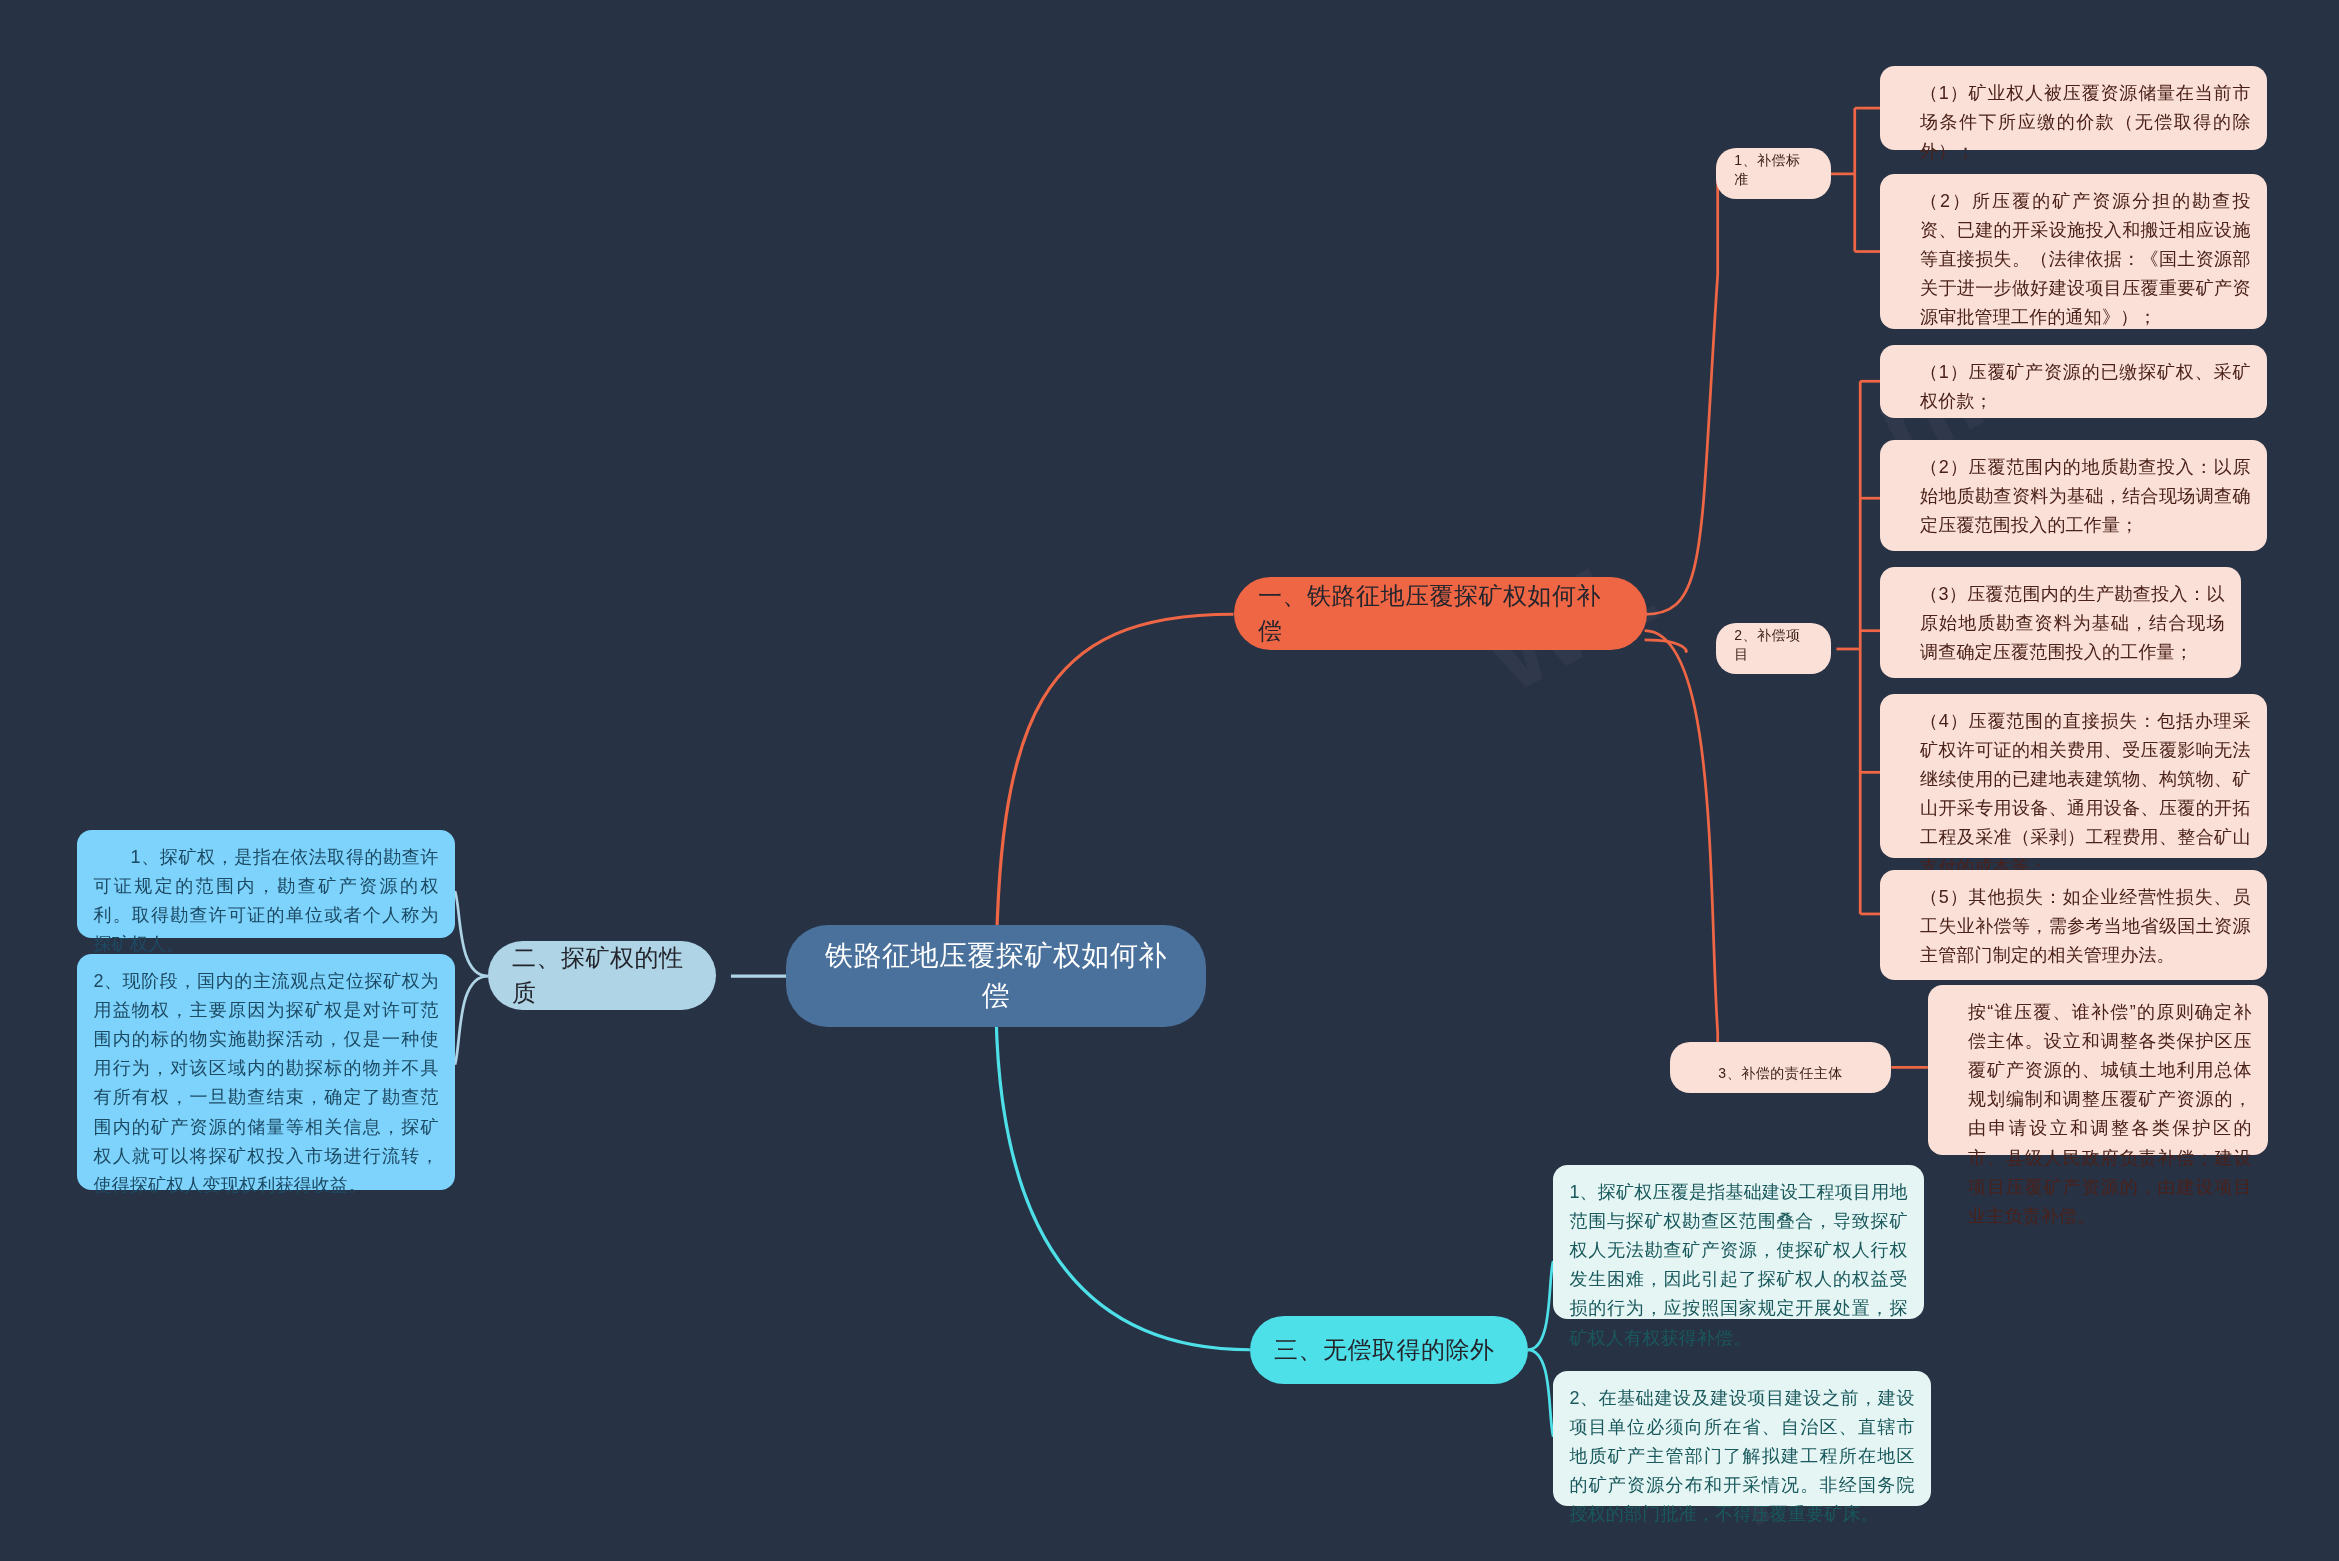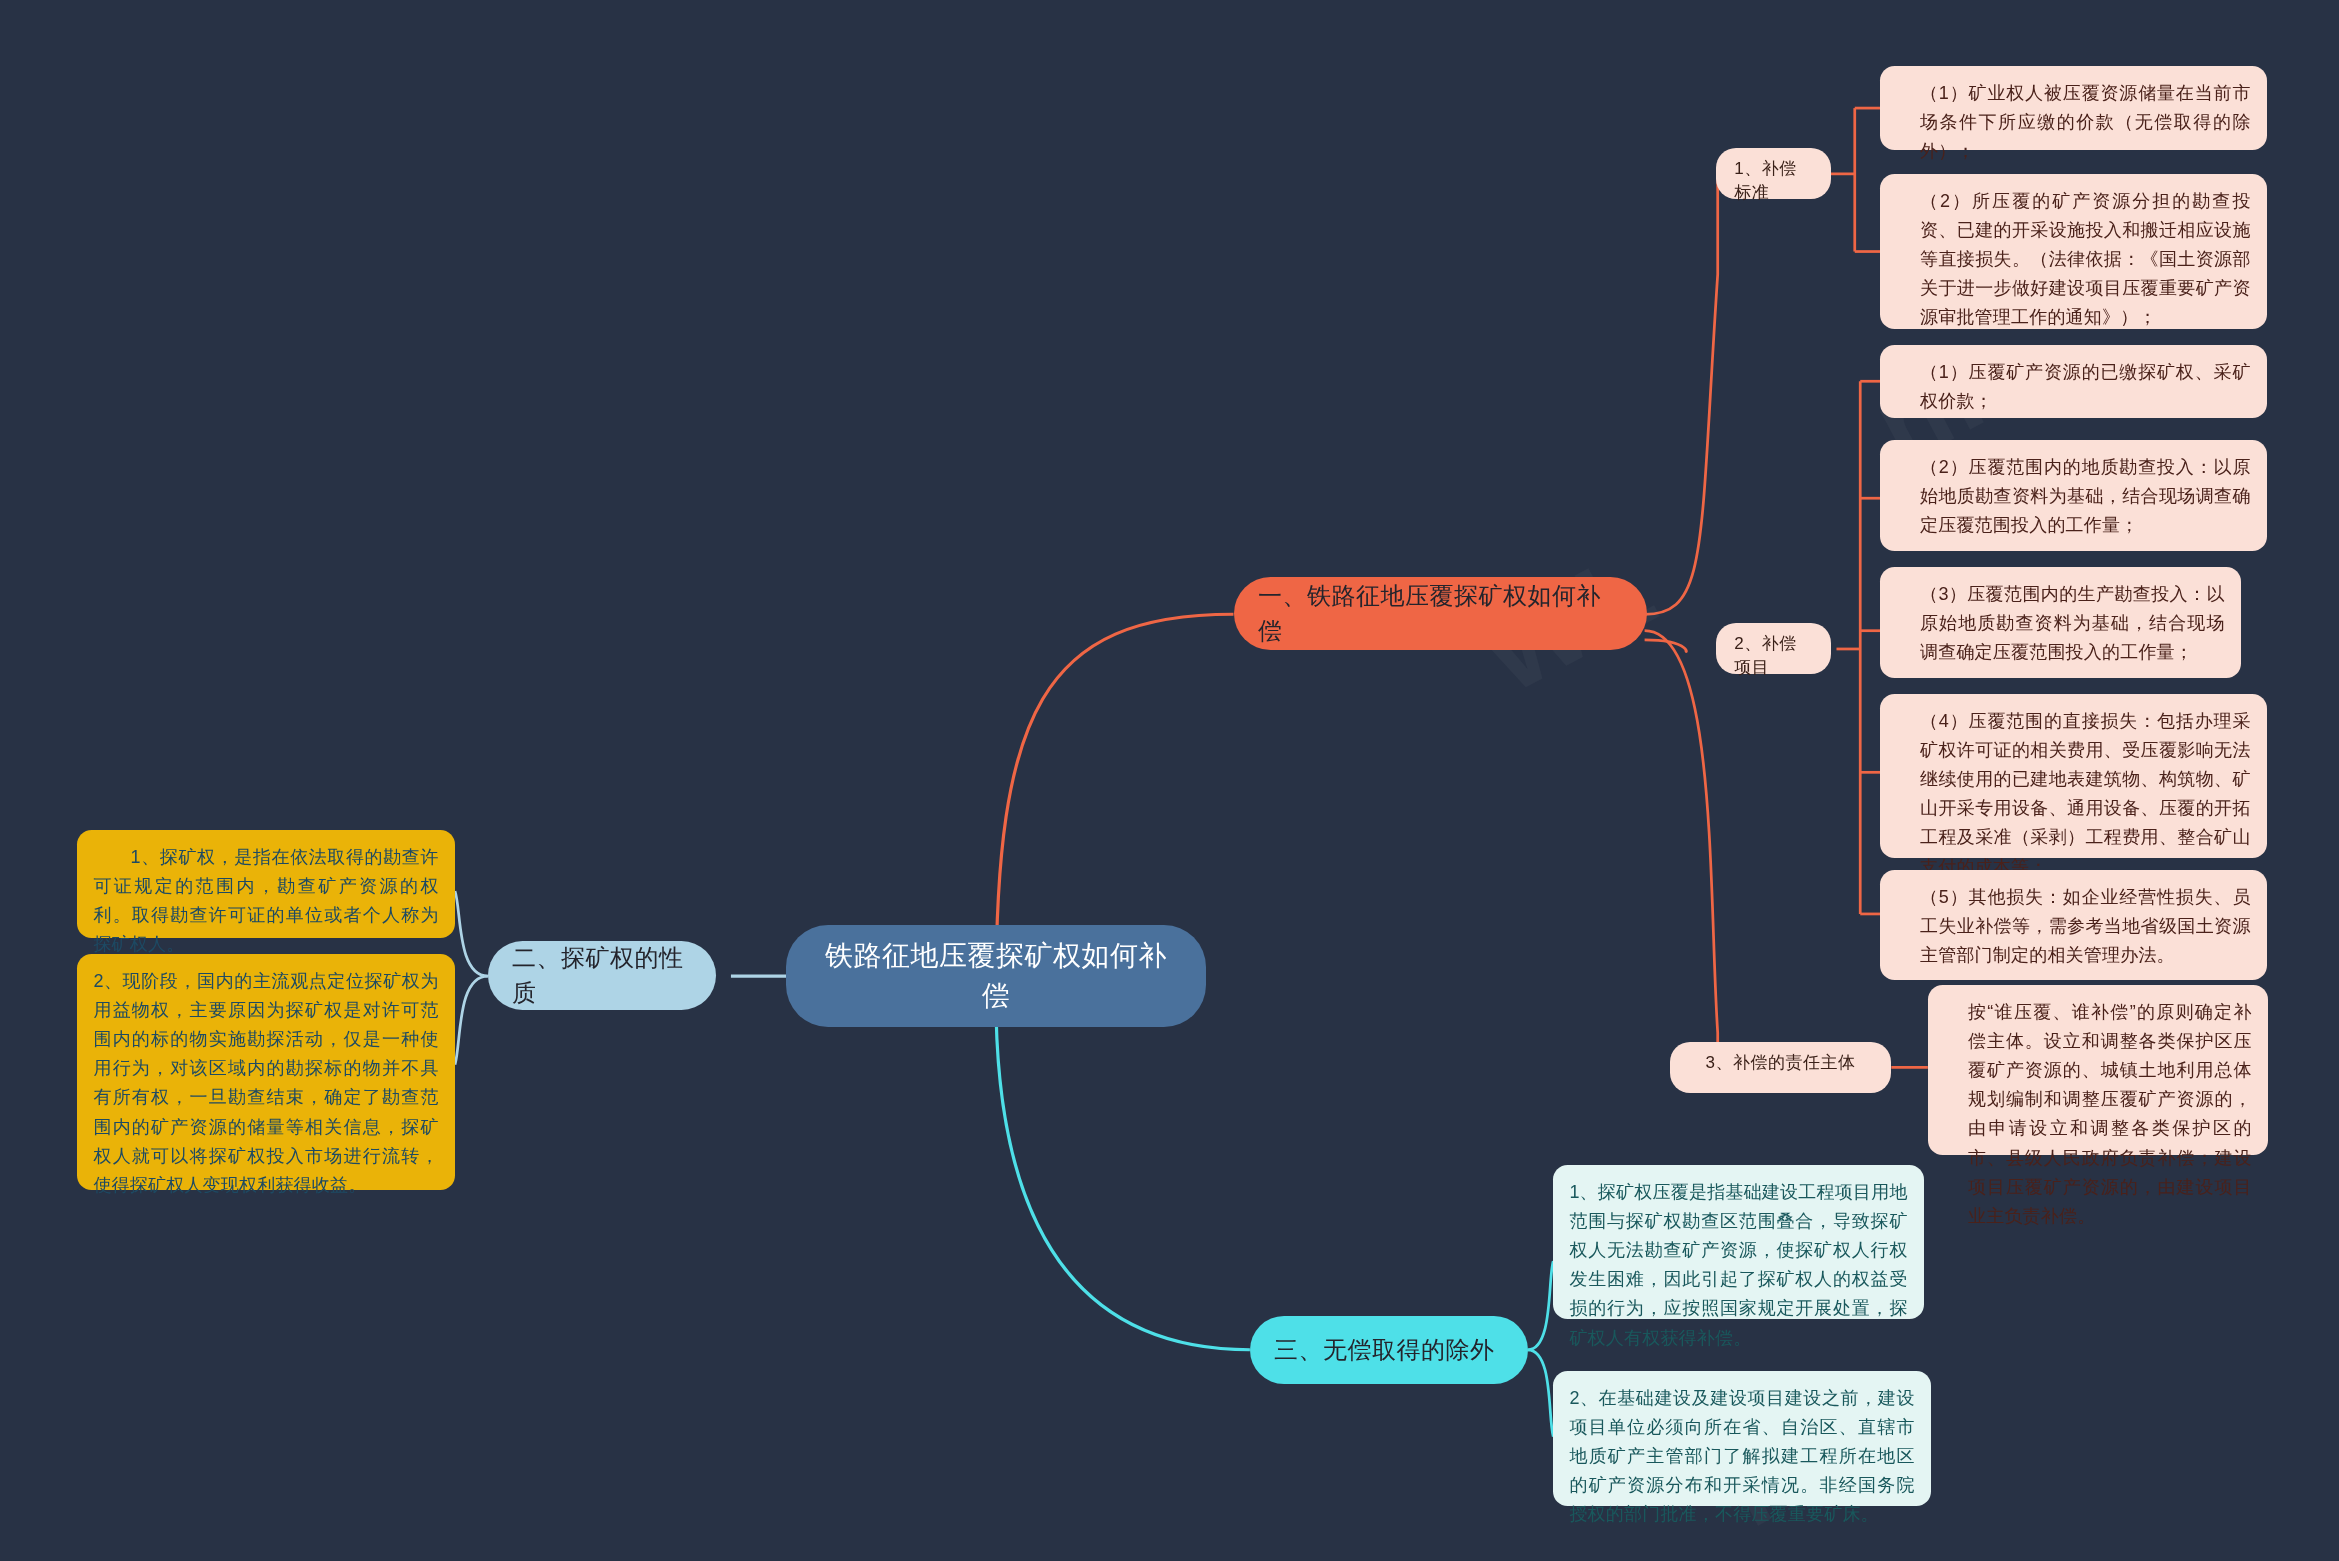--- a/index.html
+++ b/index.html
@@ -50,41 +50,41 @@
     padding: 12.8px 24px;
     letter-spacing: 0.5px;
   }
   .branch.orange { background: #ef6645; color: #24242c; }
   .branch.blue   { background: #aed4e6; color: #24242c; }
   .branch.cyan   { background: #4ee0e8; color: #24242c; }
 
   
   .sub {
     border-radius: 20px;
-    font-size: 17px;
+    font-size: 14px;
     line-height: 1.4;
     display: flex;
-    align-items: flex-start;
+    align-items: flex-end;
     justify-content: center;
     padding: 9.1px 18.3px;
     background: #fbe0d7;
     color: #3a2018;
     letter-spacing: 0.5px;
   }
   
   .leaf {
     border-radius: 14.6px;
     font-size: 18px;
     line-height: 1.62;
     padding: 12.8px 16.4px;
     letter-spacing: 0.2px;
     text-align: justify;
   }
   .leaf.pink  { background: #fbe0d7; color: #4a211a; padding-left: 40px; }
-  .leaf.steel { background: #eab308; color: #1d4a63; }
+  .leaf.steel { background: #7dd3fc; color: #1d4a63; }
   .leaf.mint  { background: #e4f5f3; color: #19585c; }
 
   
   .wm {
     position: absolute;
     color: rgba(255,255,255,0.035);
     font-size: 110px;
     font-weight: bold;
     transform: rotate(-28deg);
     user-select: none;

